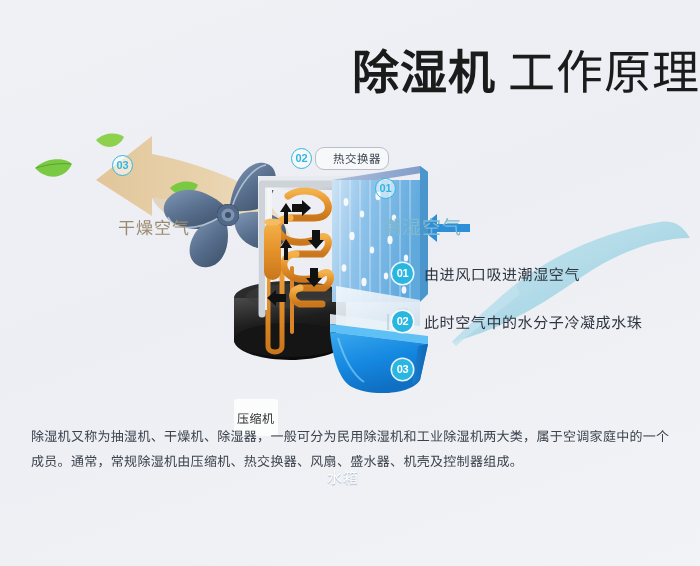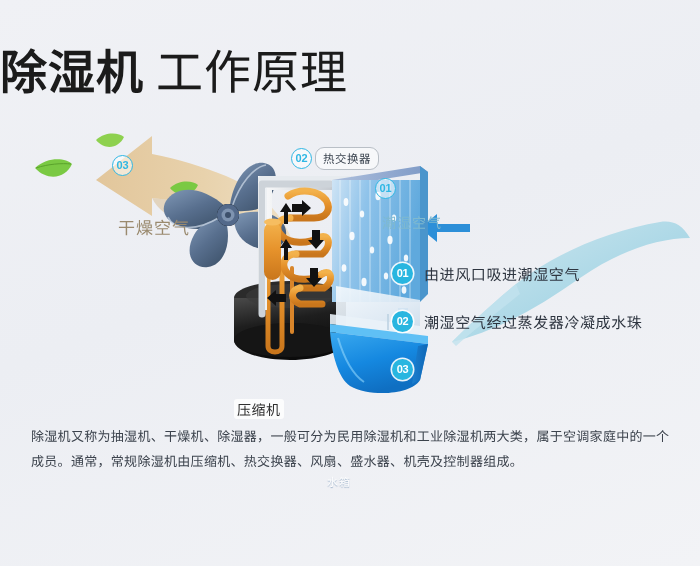--- a/index.html
+++ b/index.html
@@ -22,21 +22,21 @@
     background: linear-gradient(160deg, #f0f1f5 0%, #eceef3 45%, #f2f3f6 100%);
     overflow: hidden;
   }
 
   
   .title-wrap {
     position: absolute;
     left: 0;
     top: 34px;
     width: 700px;
-    text-align: left;
+    text-align: right;
     white-space: nowrap;
   }
   .title-a {
     font-size: 47px;
     font-weight: 700;
     color: #1b1b1b;
     letter-spacing: 1px;
     vertical-align: middle;
   }
   .title-b {
@@ -73,42 +73,41 @@
   .lbl-dry {
     left: 118px;
     top: 96px;
     font-size: 17px;
     color: #9a8a6e;
     letter-spacing: 1px;
   }
   .lbl-humid {
     left: 382px;
     top: 94px;
-    font-size: 14px;
+    font-size: 19px;
     color: #7fb9cf;
     letter-spacing: 1px;
   }
   .lbl-compressor {
     left: 234px;
     top: 281px;
-    font-size: 14px;
+    font-size: 12px;
     color: #2f2f2f;
     background: rgba(255,255,255,0.82);
     border-radius: 3px;
-    padding: 0 3px;
+    padding: 10px 3px;
     letter-spacing: 0.5px;
   }
   .lbl-tank {
     left: 327px;
     top: 348px;
-    font-size: 11px;
+    font-size: 15px;
     color: #ffffff;
     letter-spacing: 1px;
     text-shadow: 0 1px 1px rgba(0,60,120,0.35);
-    margin-top: 7px;
   }
 
   
   .marker {
     position: absolute;
     width: 21px;
     height: 21px;
     border-radius: 50%;
     border: 1.6px solid #2fb7e4;
     color: #2fb7e4;
@@ -121,21 +120,21 @@
   }
   .marker-03 { left: 112px; top: 37px; }
   .marker-02 { left: 291px; top: 30px; }
   .marker-01 { left: 375px; top: 60px; }
 
   
   .callout {
     position: absolute;
     left: 315px;
     top: 29px;
-    padding: 2px 7px 3px 7px;
+    padding: 2px 7px 3px 17px;
     border: 1px solid #b9bfc6;
     border-radius: 9px;
     background: #f7f8fa;
     font-size: 11.5px;
     color: #3b4450;
     letter-spacing: 0.5px;
     white-space: nowrap;
   }
 
   
@@ -403,21 +402,21 @@
 
   <div class="steps">
 
     <div class="step">
       <div class="step-badge">01</div>
       <div class="step-text">由进风口吸进潮湿空气</div>
     </div>
 
     <div class="step">
       <div class="step-badge">02</div>
-      <div class="step-text">潮湿空气经过蒸发器冷凝成水珠</div>
+      <div class="step-text">此时空气中的水分子冷凝成水珠</div>
     </div>
 
     <div class="step">
       <div class="step-badge">03</div>
     </div>
 
   </div>
 
   <div class="copy">
     <p>除湿机又称为抽湿机、干燥机、除湿器，一般可分为民用除湿机和工业除湿机两大类，属于空调家庭中的一个成员。通常，常规除湿机由压缩机、热交换器、风扇、盛水器、机壳及控制器组成。</p>

